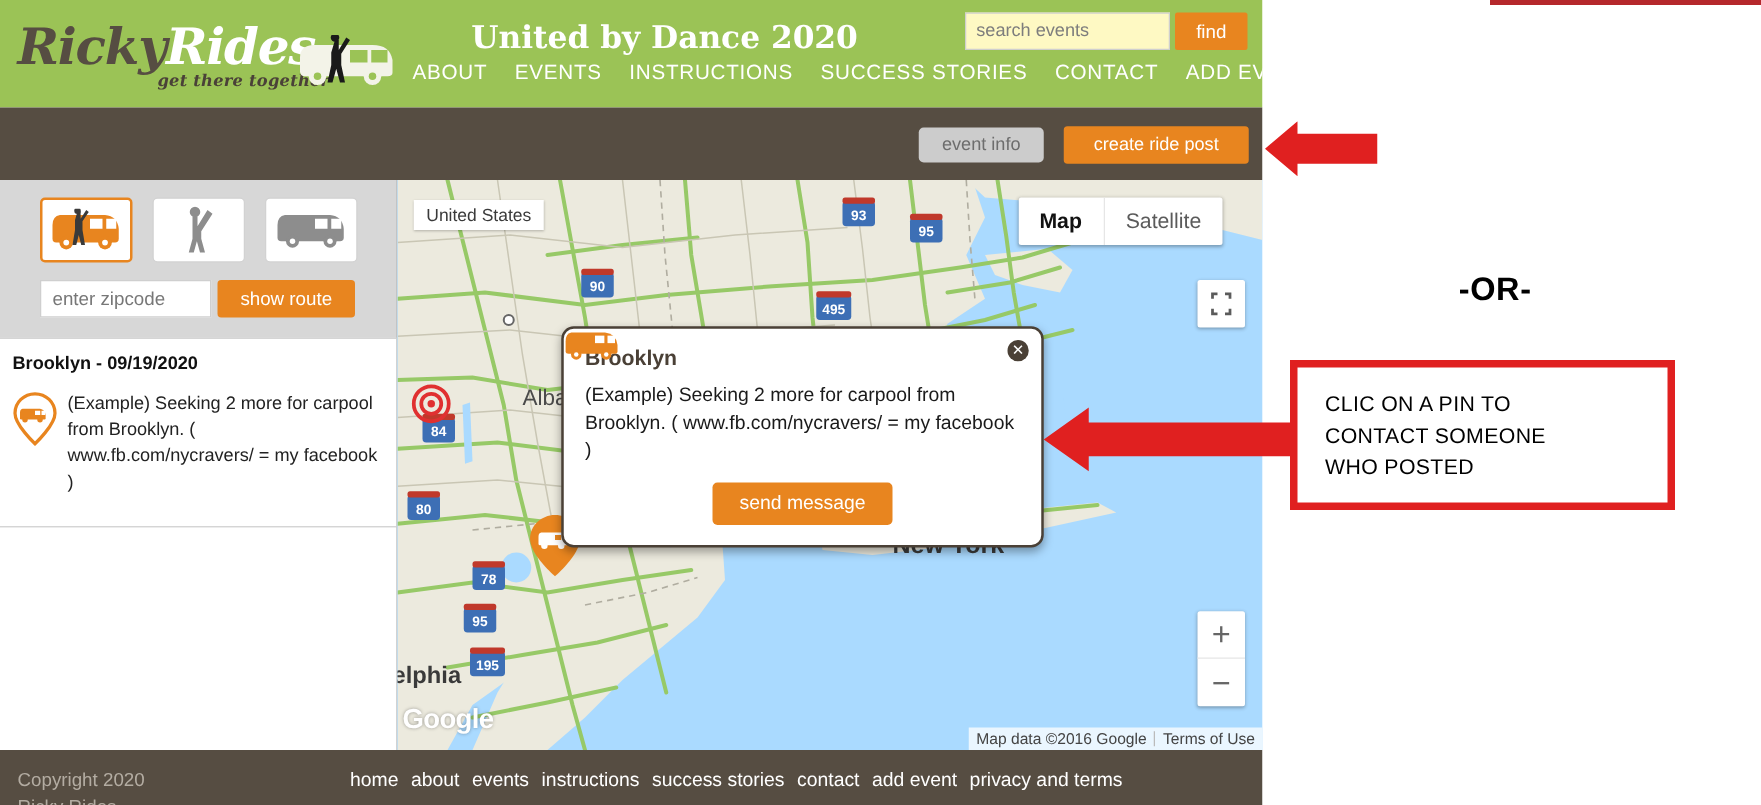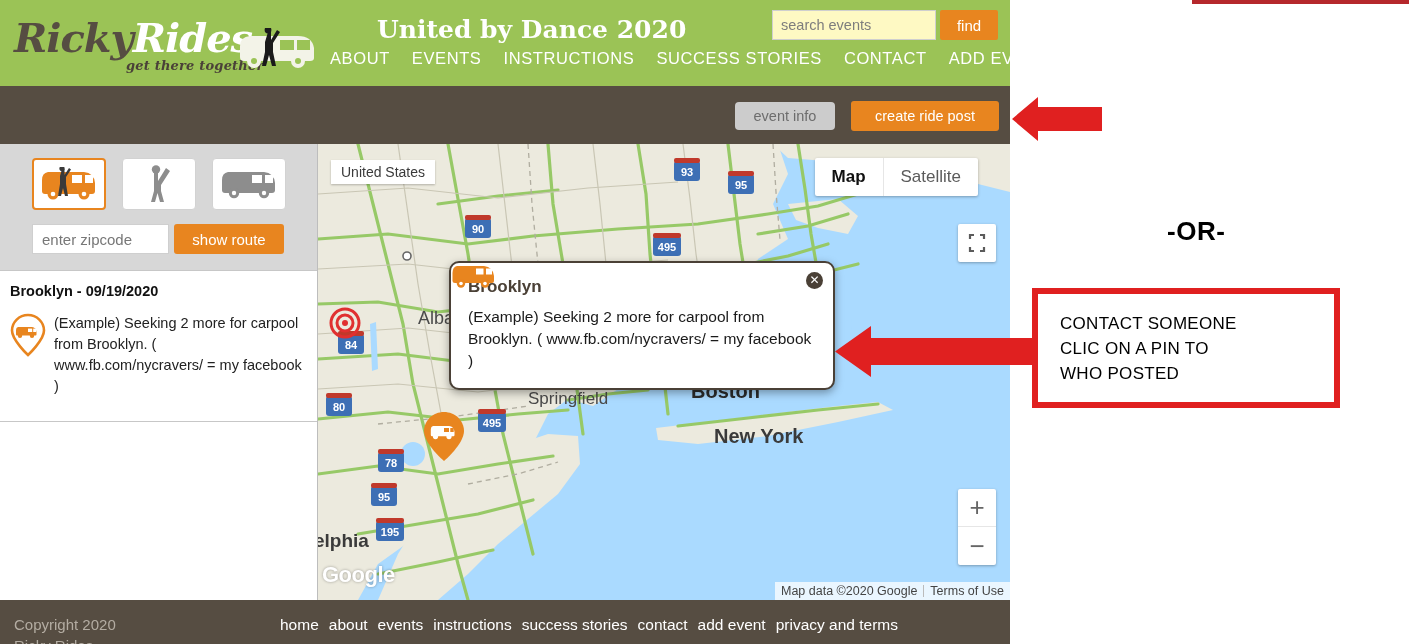--- a/index.html
+++ b/index.html
@@ -359,40 +359,41 @@
       </div>
 
       <div class="zoomctl">
         <div>+</div>
         <div>−</div>
       </div>
 
       <div class="gmark">Google</div>
 
       <div class="attrib">
-        <span>Map data ©2020 Google</span>
+        <span>Map data ©2016 Google</span>
         <span class="sep"></span>
         <span>Terms of Use</span>
       </div>
 
       <div class="infowin">
         <div class="iw-close">✕</div>
         <div class="iw-top">
           <svg width="46" height="26" viewBox="0 0 46 26">
             <path d="M6 3 L33 3 Q42 4 43 13 L43 18 Q43 20 41 20 L4 20 Q1.5 20 1.5 18 L1.5 10 Q1.5 4 6 3 Z" fill="#e8851f"></path>
             <rect x="25" y="5.5" width="7.5" height="6" fill="#fff"></rect>
               <rect x="35" y="5.5" width="6" height="6" fill="#fff"></rect>
             <circle cx="10" cy="20.5" r="4.2" fill="#e8851f"></circle>
               <circle cx="10" cy="20.5" r="1.8" fill="#fff"></circle>
             <circle cx="34" cy="20.5" r="4.2" fill="#e8851f"></circle>
               <circle cx="34" cy="20.5" r="1.8" fill="#fff"></circle>
           </svg>
           <div class="iw-title">Brooklyn</div>
         </div>
         <div class="iw-text">(Example) Seeking 2 more for carpool from Brooklyn. ( www.fb.com/nycravers/ = my facebook )</div>
+        <button class="iw-btn">send message</button>
       </div>
     </div>
 
     <div class="footer">
       <div class="copy">
         <div>Copyright 2020</div>
         <div>Ricky Rides</div>
       </div>
       <div class="fnav">
         <a>home</a>
@@ -415,19 +416,19 @@
 
 
   <div class="or-label">-OR-</div>
 
   <svg class="arrow" style="left:833px; top:325px;" width="202" height="53" viewBox="0 0 202 53">
     <path d="M202 13 L38 13 L38 1 L2 26.5 L38 52 L38 40 L202 40 Z" fill="#e02020"></path>
   </svg>
 
   <div class="anno ann2">
     <div class="anno-txt">
+      <div>CLIC ON A PIN TO</div>
       <div>CONTACT SOMEONE</div>
-      <div>CLIC ON A PIN TO</div>
       <div>WHO POSTED</div>
     </div>
   </div>
 
 </div>
 
 </body></html>

